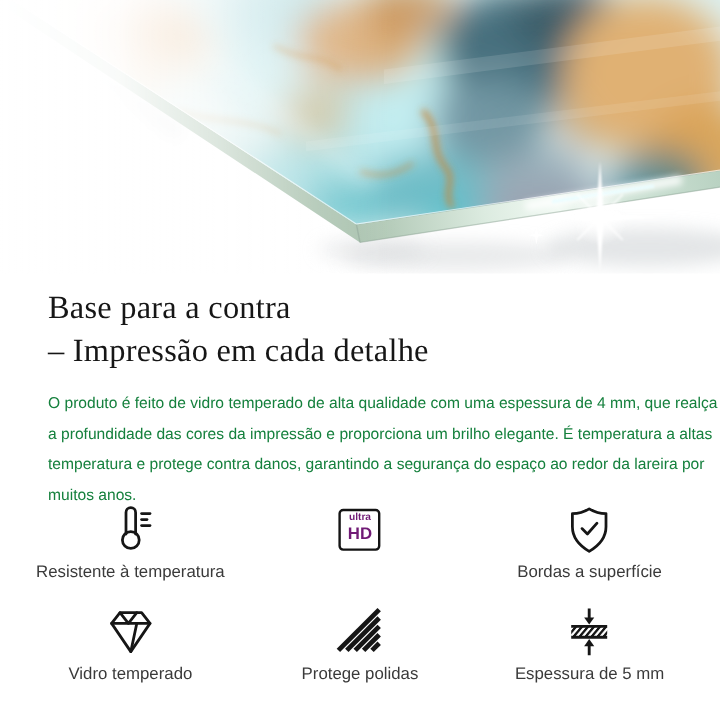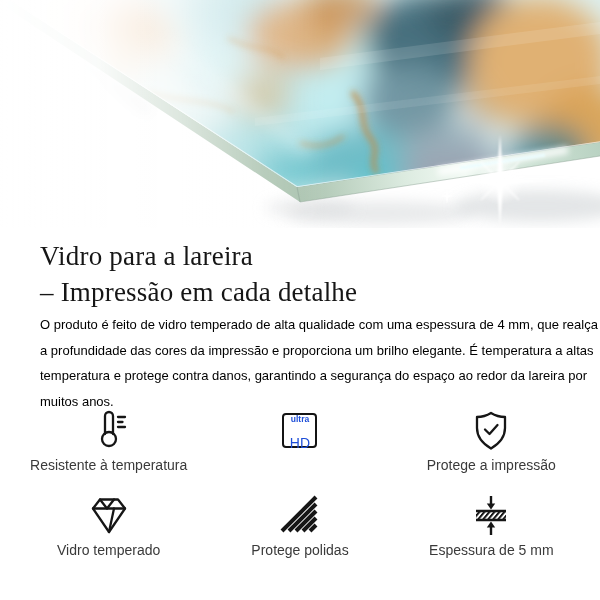--- a/index.html
+++ b/index.html
@@ -9,37 +9,37 @@
   }
   .hero{position:relative;width:600px;height:228px;background:#ffffff;}
   .hero svg{display:block;}
   .content{padding:0 40px;}
   .page-title{
     font-family:"Liberation Serif","DejaVu Serif",serif;
     font-weight:400;color:#161616;font-size:27px;line-height:36px;
     margin:10px 0 0 0;letter-spacing:0.2px;
   }
   .page-title span{display:block;}
-  .description{margin-top:2px;font-size:13px;line-height:25.5px;color:#000000;}
+  .description{margin-top:13px;font-size:13px;line-height:25.5px;color:#15803d;}
   .description div{white-space:nowrap;}
   .features{
     width:574px;margin:-6px auto 0 auto;
     display:grid;grid-template-columns:1fr 1fr 1fr;row-gap:20px;
   }
   .feature{display:flex;flex-direction:column;align-items:center;}
   .feature .icon-box{width:44px;height:44px;display:flex;align-items:center;justify-content:center;}
   .feature .label{margin-top:5px;font-size:14px;color:#3a3a3a;white-space:nowrap;}
   
   .uhd{
     width:31px;height:31px;border:2.6px solid #141414;border-radius:4px;
     display:flex;flex-direction:column;align-items:center;justify-content:flex-start;
-    color:#1d4ed8;line-height:1;
+    color:#701a75;line-height:1;
   }
   .uhd .t{font-size:8.5px;font-weight:600;letter-spacing:0;}
-  .uhd .b{font-size:14px;font-weight:400;margin-top:13px;letter-spacing:0;}
+  .uhd .b{font-size:14px;font-weight:700;margin-top:3px;letter-spacing:0;}
   .ic{stroke:#161616;fill:none;stroke-width:2.3;stroke-linecap:round;stroke-linejoin:round;}
 </style>
 </head>
 <body>
 
 <div class="hero">
   <svg width="600" height="228" viewBox="0 0 600 228">
     <defs>
       <clipPath id="glassClip">
           <path d="M10,0 L297,187 L600,142 L600,0 Z"></path>
@@ -148,21 +148,21 @@
       <path d="M519,162 L481,200" stroke="#ffffff" stroke-width="1.6" opacity="0.75" filter="url(#b1)" fill="none"></path>
       <circle cx="500" cy="181" r="3.5" fill="#ffffff"></circle>
       <polygon points="447,188 448.5,196 447,204 445.5,196" fill="#ffffff" opacity="0.8"></polygon>
       <polygon points="440,196 447,194.6 454,196 447,197.4" fill="#ffffff" opacity="0.8"></polygon>
     </g>
   </svg>
 </div>
 
 <div class="content">
   <h1 class="page-title">
-    <span>Vidro para a lareira</span>
+    <span>Base para a contra</span>
     <span>– Impressão em cada detalhe</span>
   </h1>
 
   <div class="description">
     <div>O produto é feito de vidro temperado de alta qualidade com uma espessura de 4 mm, que realça</div>
     <div>a profundidade das cores da impressão e proporciona um brilho elegante. É temperatura a altas</div>
     <div>temperatura e protege contra danos, garantindo a segurança do espaço ao redor da lareira por</div>
     <div>muitos anos.</div>
   </div>
 </div>
@@ -195,21 +195,21 @@
 
   <div class="feature">
     <div class="icon-box">
       <svg width="44" height="44" viewBox="0 0 44 44">
         <g class="ic">
           <path d="M22,5 C26.5,7.8 31.5,9 36,9 V20 C36,29.5 30,35.8 22,40.5 C14,35.8 8,29.5 8,20 V9 C12.5,9 17.5,7.8 22,5 Z"></path>
           <path d="M16,21.5 L20.5,26 L28.5,17"></path>
         </g>
       </svg>
     </div>
-    <div class="label">Protege a impressão</div>
+    <div class="label">Bordas a superfície</div>
   </div>
 
   <div class="feature">
     <div class="icon-box">
       <svg width="44" height="44" viewBox="0 0 44 44">
         <g class="ic" stroke-width="2.1">
           <path d="M22,39 L6,15.5 L13,6.5 H31 L38,15.5 Z"></path>
           <path d="M6,15.5 H38"></path>
           <path d="M13,6.5 L20,15.5 L27,6.5"></path>
           <path d="M22,39 L27,15.5"></path>

